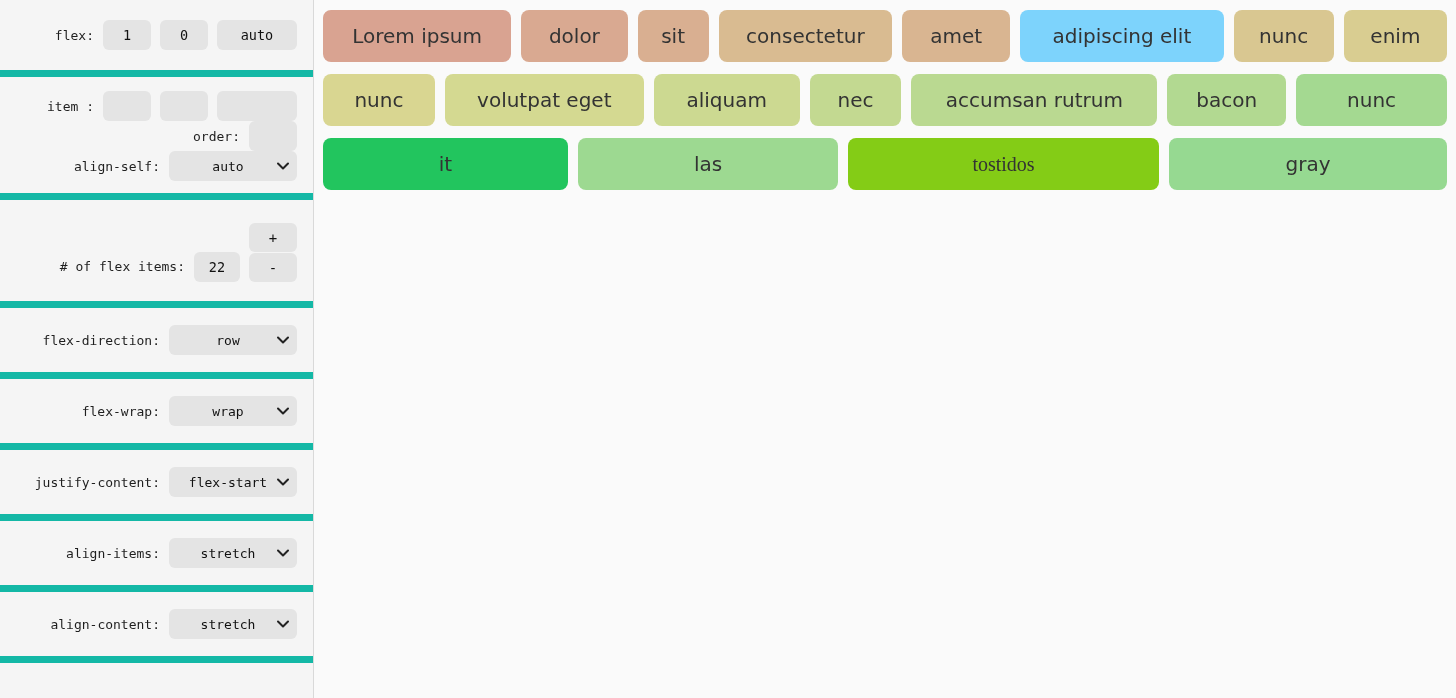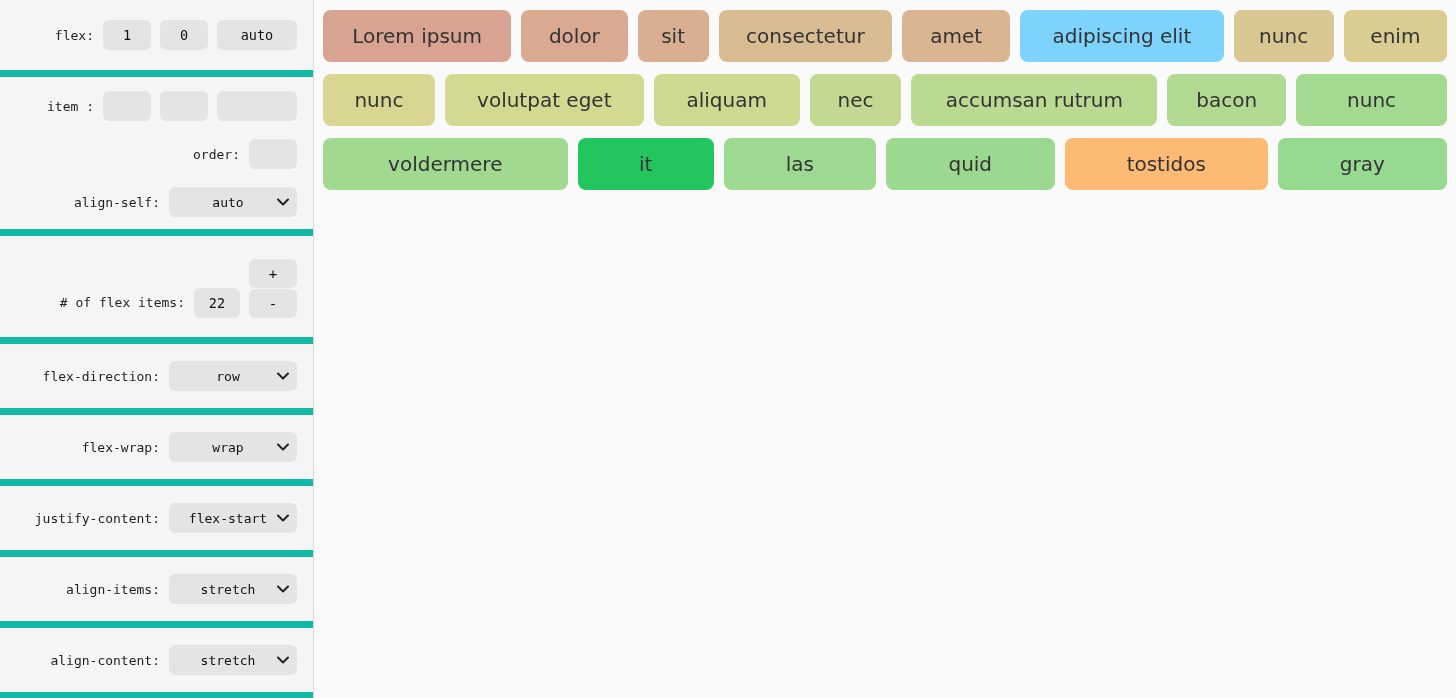--- a/index.html
+++ b/index.html
@@ -29,21 +29,21 @@
   .in-lg { width: 80px; }
   .in-count { width: 46px; }
 
   .sel { position: relative; width: 128px; height: 30px; border-radius: 6px;
          background: #e4e4e4; display: flex; align-items: center; justify-content: center;
          font-size: 13px; color: #111; cursor: pointer; }
   .sel .sel-val { padding-right: 10px; }
   .chev { position: absolute; right: 8px; top: 11px; width: 12px; height: 8px; }
 
   .sec-item { padding: 14px 16px 12px 0; }
-  .sec-item .row + .row { margin-top: 18px; }
+  .sec-item .row + .row { }
 
   .sec-count { padding: 23px 16px 19px 0; }
   .sec-count .row { align-items: flex-end; }
   .sec-count .lbl { line-height: 30px; }
   .btn-col { display: flex; flex-direction: column; gap: 1px; }
   .step-btn { width: 48px; height: 29px; border: none; border-radius: 6px; background: #e4e4e4;
               font-family: "DejaVu Sans Mono", monospace; font-size: 14px; color: #111;
               cursor: pointer; }
 
   .sec-sel { padding: 17px 16px 17px 0; }
@@ -178,21 +178,19 @@
       <div class="flex-item" style="background: #7dd3fc; flex-basis: 202px;">adipiscing elit</div>
       <div class="flex-item" style="background: rgb(217, 199, 145); flex-basis: 99px;">nunc</div>
       <div class="flex-item" style="background: rgb(217, 205, 145); flex-basis: 102px;">enim</div>
       <div class="flex-item" style="background: rgb(217, 214, 145); flex-basis: 109px;">nunc</div>
       <div class="flex-item" style="background: rgb(212, 217, 145); flex-basis: 196px;">volutpat eget</div>
       <div class="flex-item" style="background: rgb(204, 217, 145); flex-basis: 143px;">aliquam</div>
       <div class="flex-item" style="background: rgb(195, 217, 145); flex-basis: 89px;">nec</div>
       <div class="flex-item" style="background: rgb(186, 217, 145); flex-basis: 243px;">accumsan rutrum</div>
       <div class="flex-item" style="background: rgb(178, 217, 145); flex-basis: 116px;">bacon</div>
       <div class="flex-item" style="background: rgb(164, 217, 145); flex-basis: 148px;">nunc</div>
-      <div class="flex-item" style="background: rgb(162, 217, 145); flex-basis: 217px;">voldermere</div>
       <div class="flex-item" style="background: #22c55e; flex-basis: 109px;">it</div>
       <div class="flex-item" style="background: rgb(157, 217, 145); flex-basis: 124px;">las</div>
-      <div class="flex-item" style="background: rgb(155, 217, 145); flex-basis: 142px;">quid</div>
-      <div class="flex-item" style="background: #fdba74; flex-basis: 175px;">tostidos</div>
+      <div class="flex-item" style="background: #84cc16; flex-basis: 175px; font-family: Liberation Serif, serif;">tostidos</div>
       <div class="flex-item" style="background: rgb(150, 217, 145); flex-basis: 142px;">gray</div>
     </main>
 
 </div>
 
 </body></html>

